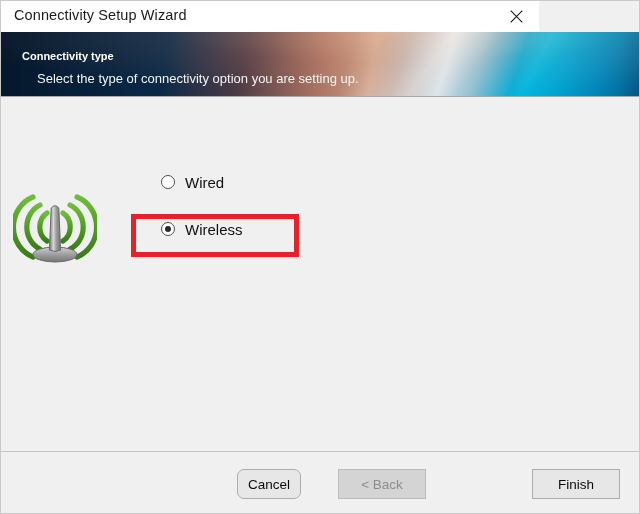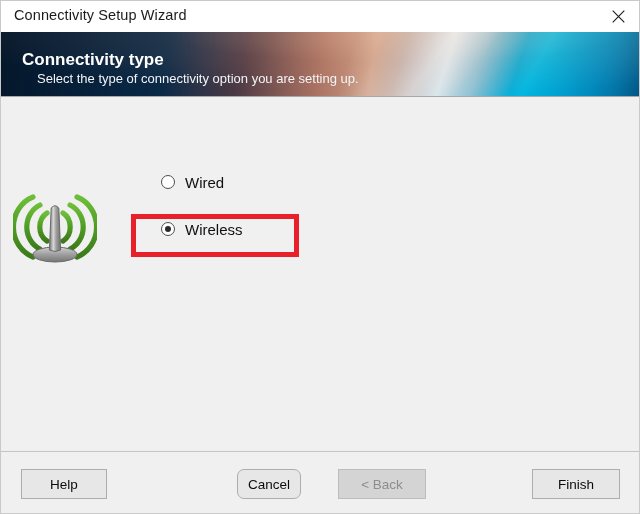--- a/index.html
+++ b/index.html
@@ -21,24 +21,25 @@
     background: #f0f0f0;
     box-sizing: border-box;
     border: 1px solid #c9c9c9;
     overflow: hidden;
   }
 
   
   .titlebar {
     position: absolute;
     left: 0; top: 0;
-    width: 640px;
+    width: 520px;
     height: 31px;
     background: #ffffff;
     border-bottom: 1px solid #737373;
+    padding-left: 18px;
   }
   .titlebar-text {
     position: absolute;
     left: 13px;
     top: 6px;
     font-size: 14.5px;
     color: #1b1b1b;
     white-space: nowrap;
     letter-spacing: 0.1px;
   }
@@ -116,21 +117,21 @@
         rgba(255,255,255,0) 84%),
       radial-gradient(120% 160% at 62% 0%,
         rgba(255,208,175,.35) 0%,
         rgba(255,180,140,.10) 30%,
         rgba(0,0,0,0) 60%);
   }
   .banner-heading {
     position: absolute;
     left: 21px;
     top: 18px;
-    font-size: 17px;
+    font-size: 11px;
     font-weight: bold;
     color: #ffffff;
     white-space: nowrap;
   }
   .banner-sub {
     position: absolute;
     left: 36px;
     top: 39px;
     font-size: 13px;
     color: #f2f4f6;
@@ -325,19 +326,18 @@
         <span class="option-label">Wireless</span>
       </div>
 
 
     </div>
 
     <div class="highlight-box"></div>
   </div>
 
   <div class="footer">
-    <button class="btn" id="btn-help">Help</button>
     <button class="btn" id="btn-cancel">Cancel</button>
     <button class="btn disabled" id="btn-back">&lt; Back</button>
     <button class="btn" id="btn-finish">Finish</button>
   </div>
 
 </div>
 
 </body></html>

